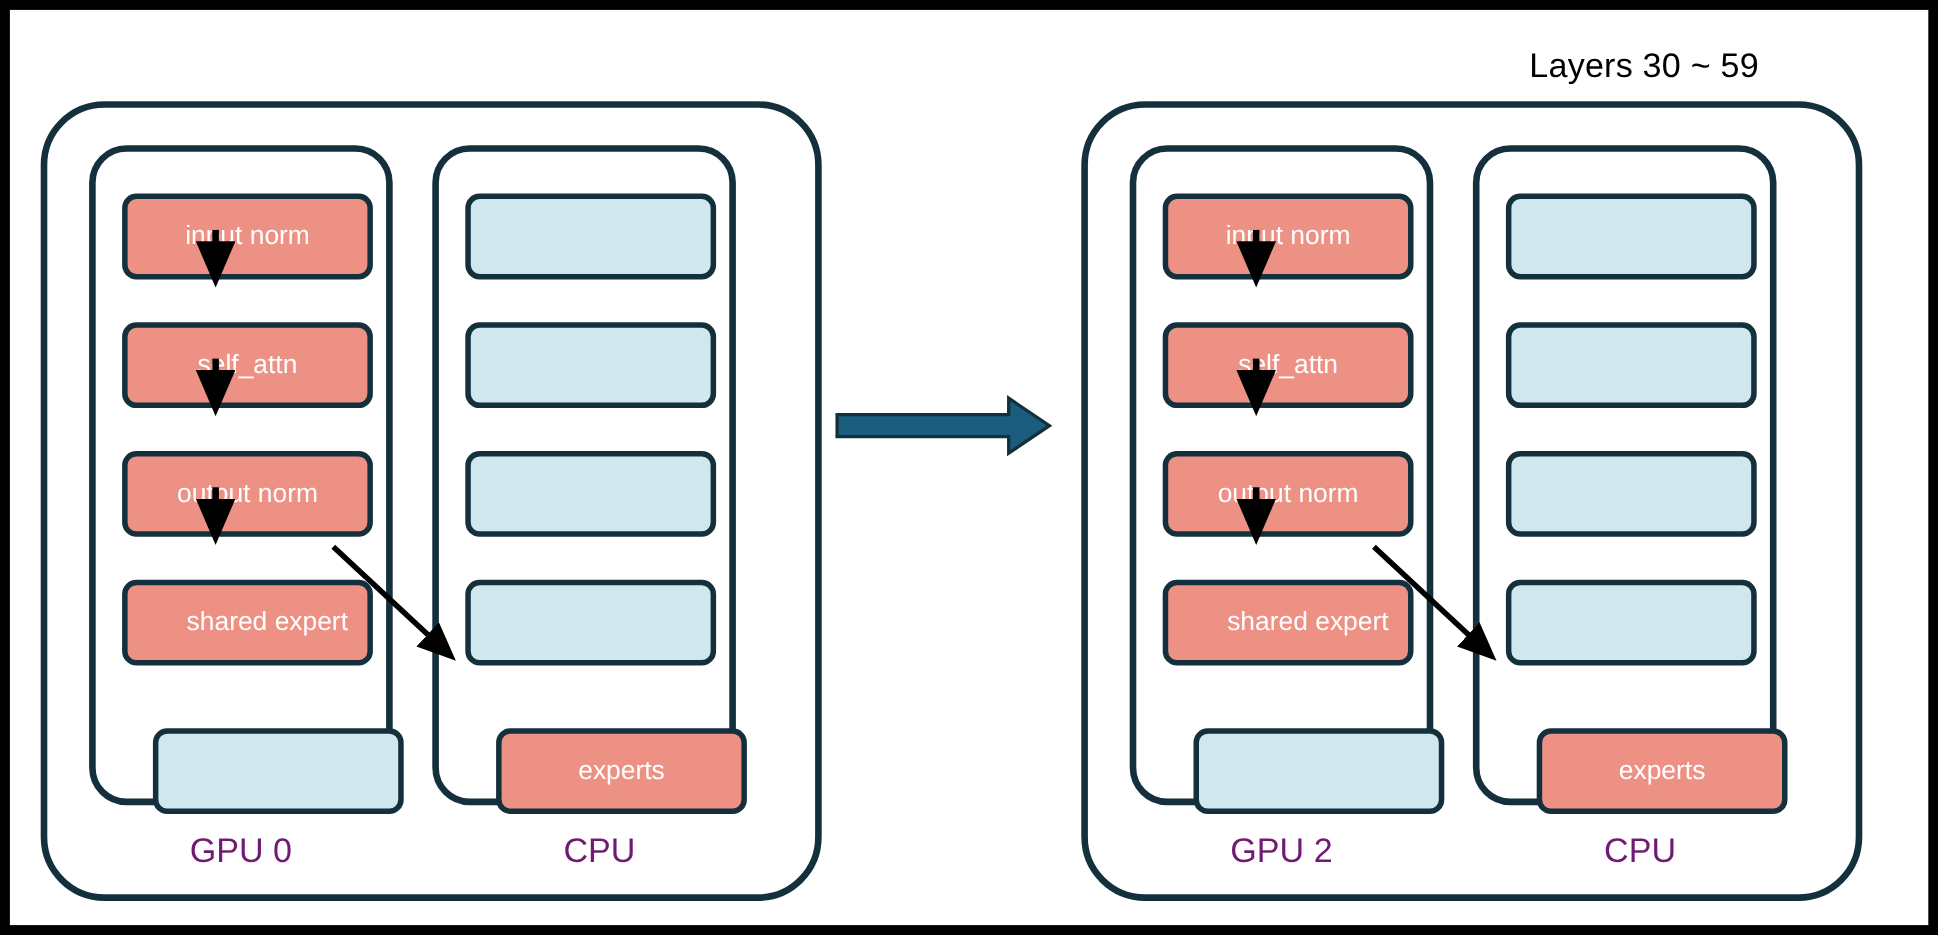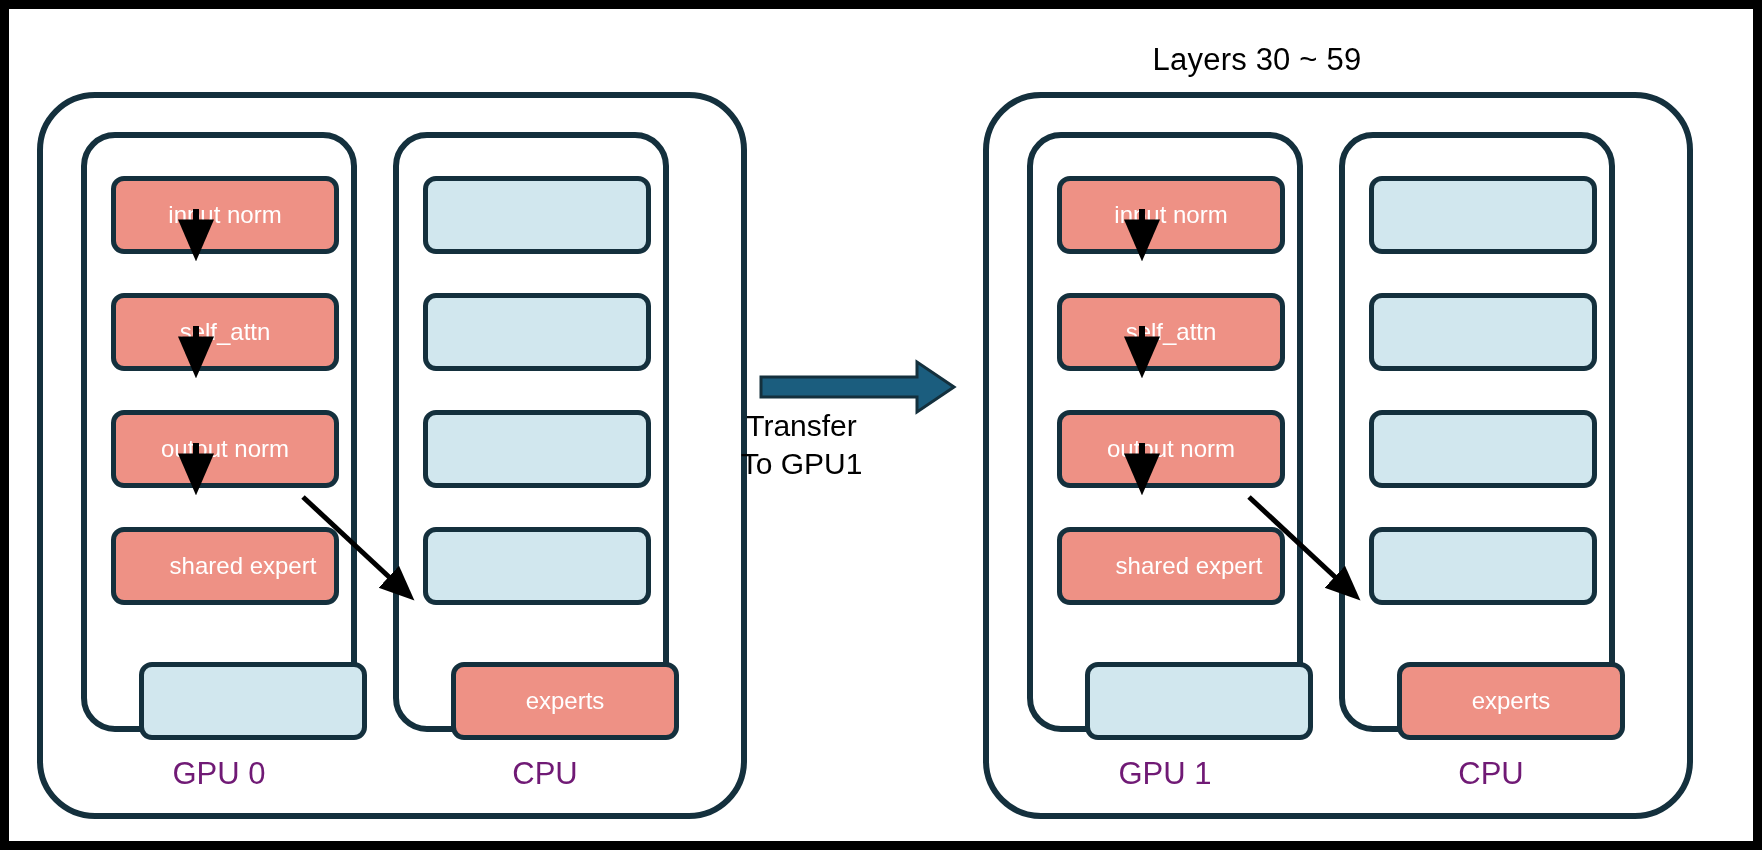--- a/index.html
+++ b/index.html
@@ -27,21 +27,21 @@
   
   .panel-title {
     position: absolute;
     font-size: 31px;
     color: #000000;
     letter-spacing: 0.2px;
     white-space: nowrap;
     text-align: center;
   }
   #title-left  { left: 120px;  top: 33px; width: 580px; }
-  #title-right { left: 958px; top: 33px; width: 580px; }
+  #title-right { left: 1010px; top: 33px; width: 580px; text-align: right; }
 
   
   .device-panel {
     position: absolute;
     box-sizing: border-box;
     border: 6px solid #14303d;
     border-radius: 58px;
     background: #ffffff;
   }
   #panel-left  { left: 28px;  top: 83px; width: 710px; height: 727px; }
@@ -162,21 +162,21 @@
     </div>
 
     <div class="column cpu-col">
       <div class="slot blue   r0"></div>
       <div class="slot blue   r1"></div>
       <div class="slot blue   r2"></div>
       <div class="slot blue   r3"></div>
       <div class="slot salmon r4">experts</div>
     </div>
 
-    <div class="device-label gpu-lbl">GPU 1</div>
+    <div class="device-label gpu-lbl">GPU 2</div>
     <div class="device-label cpu-lbl">CPU</div>
   </div>
 
   <svg class="arrow-layer" viewBox="0 0 1744 832" xmlns="http://www.w3.org/2000/svg">
     <defs>
       <marker id="ah" markerWidth="7" markerHeight="7" refX="3.6" refY="3" orient="auto">
         <path d="M0,0 L7,3 L0,6 z" fill="#000000"></path>
       </marker>
     </defs>
 
@@ -210,18 +210,14 @@
       <path d="M 752 368
                L 908 368
                L 908 353
                L 945 378
                L 908 403
                L 908 388
                L 752 388 Z" fill="#1b5d7e" stroke="#14303d" stroke-width="3"></path>
     </g>
   </svg>
 
-  <div id="transfer-label">
-    <div>Transfer</div>
-    <div>To GPU1</div>
-  </div>
 
 </div>
 
 </body></html>

